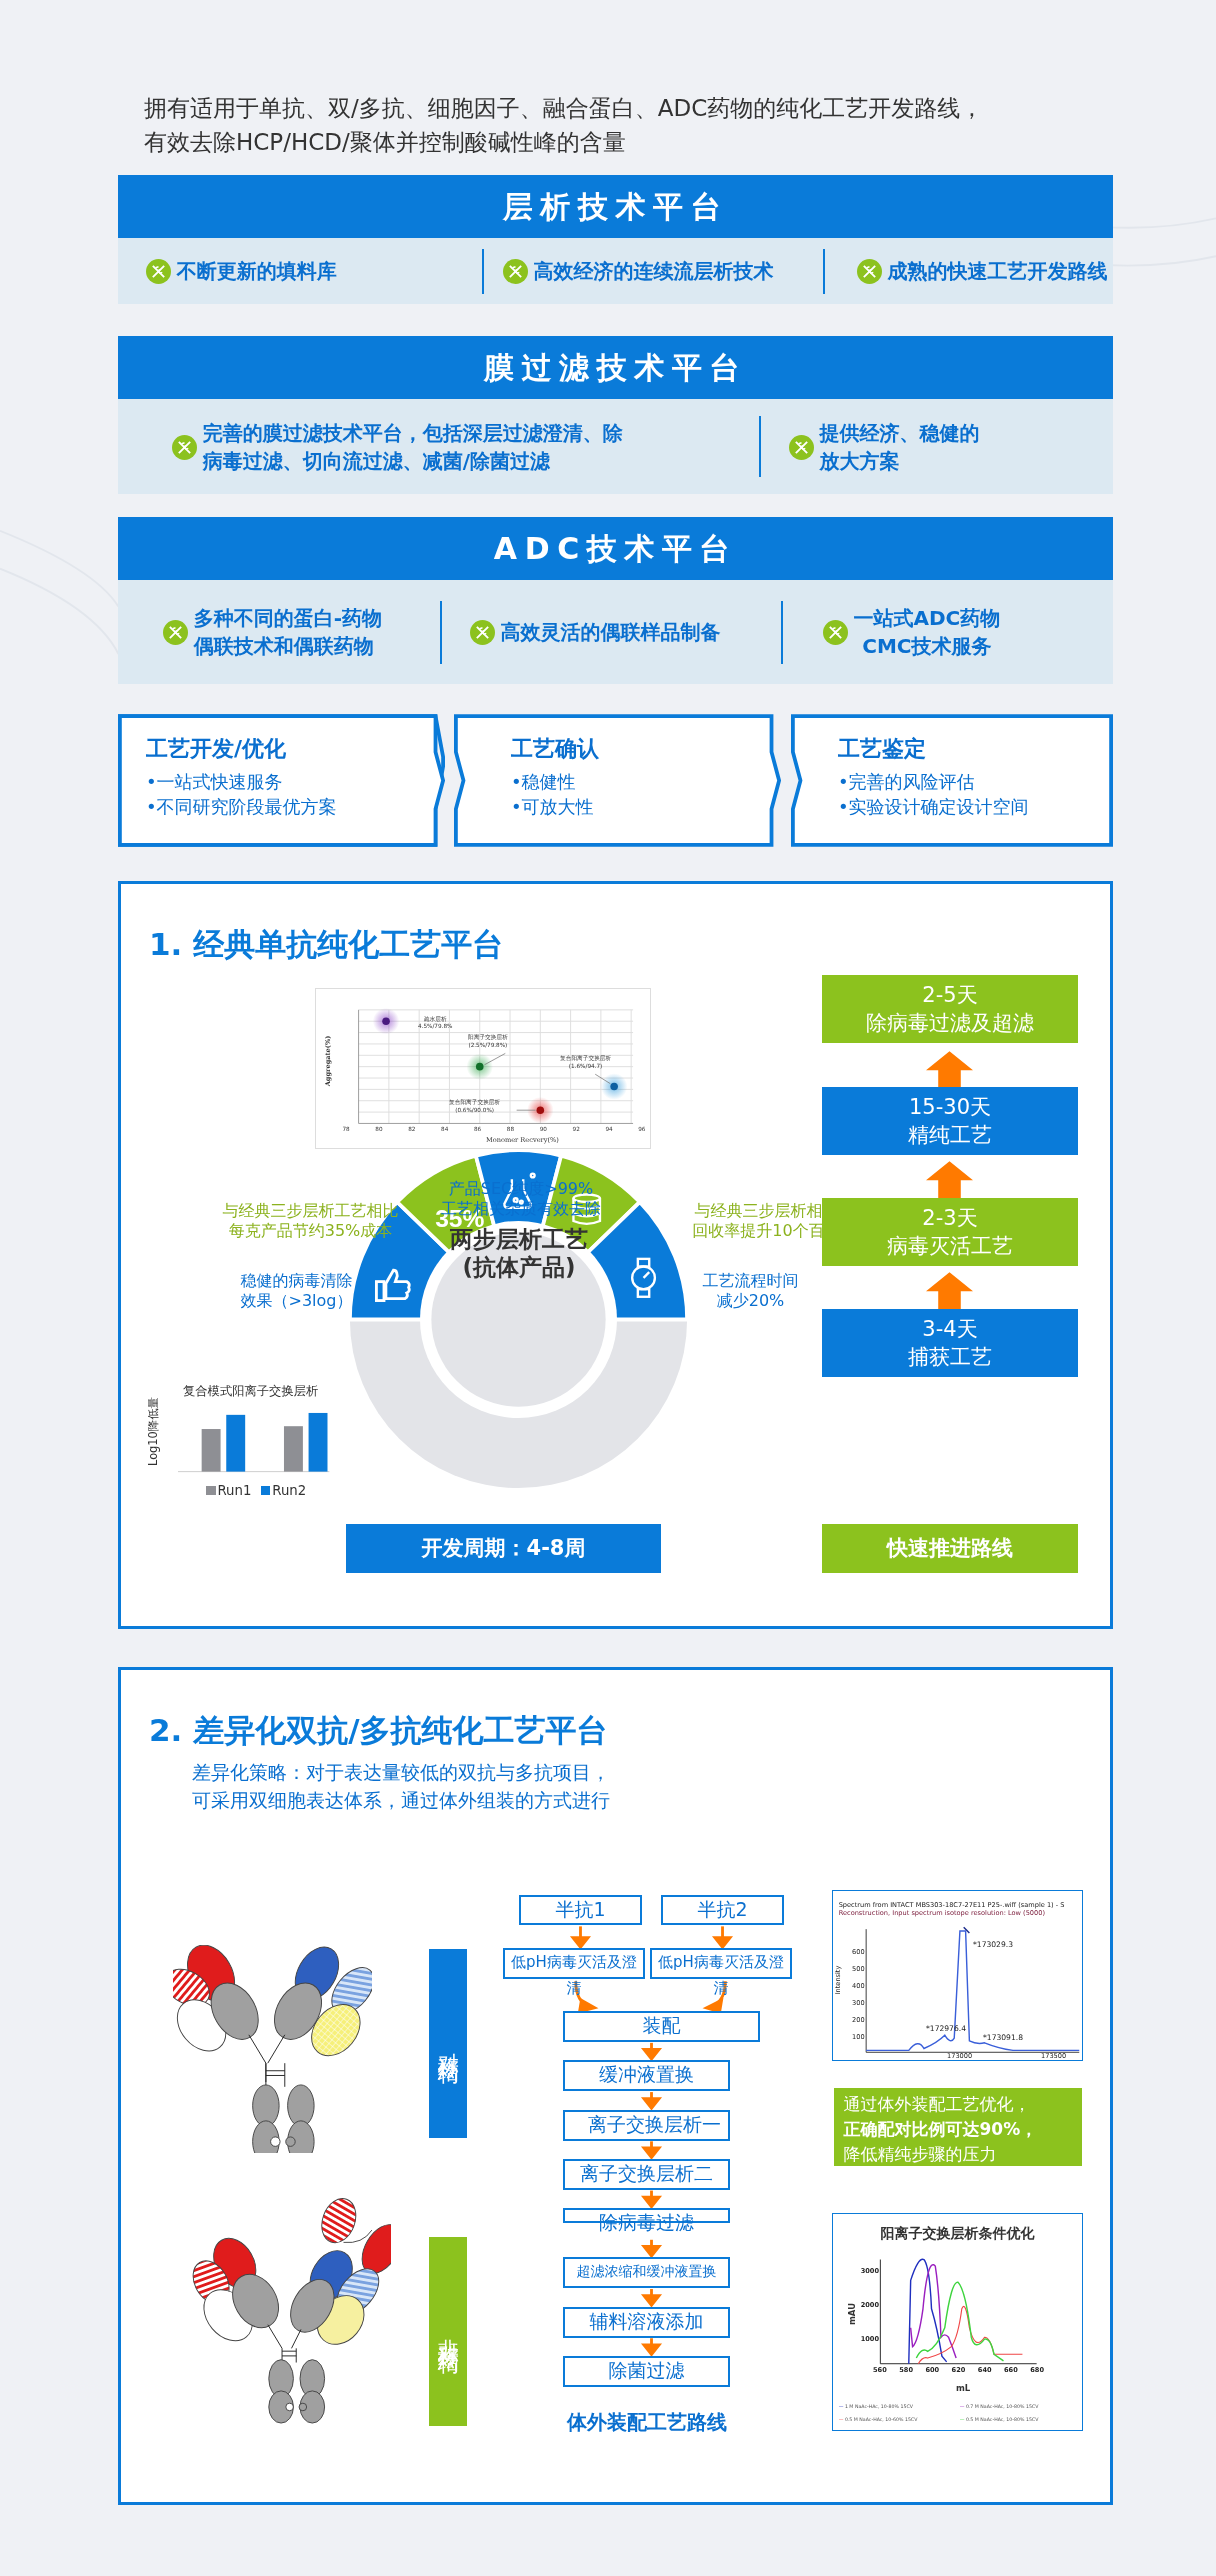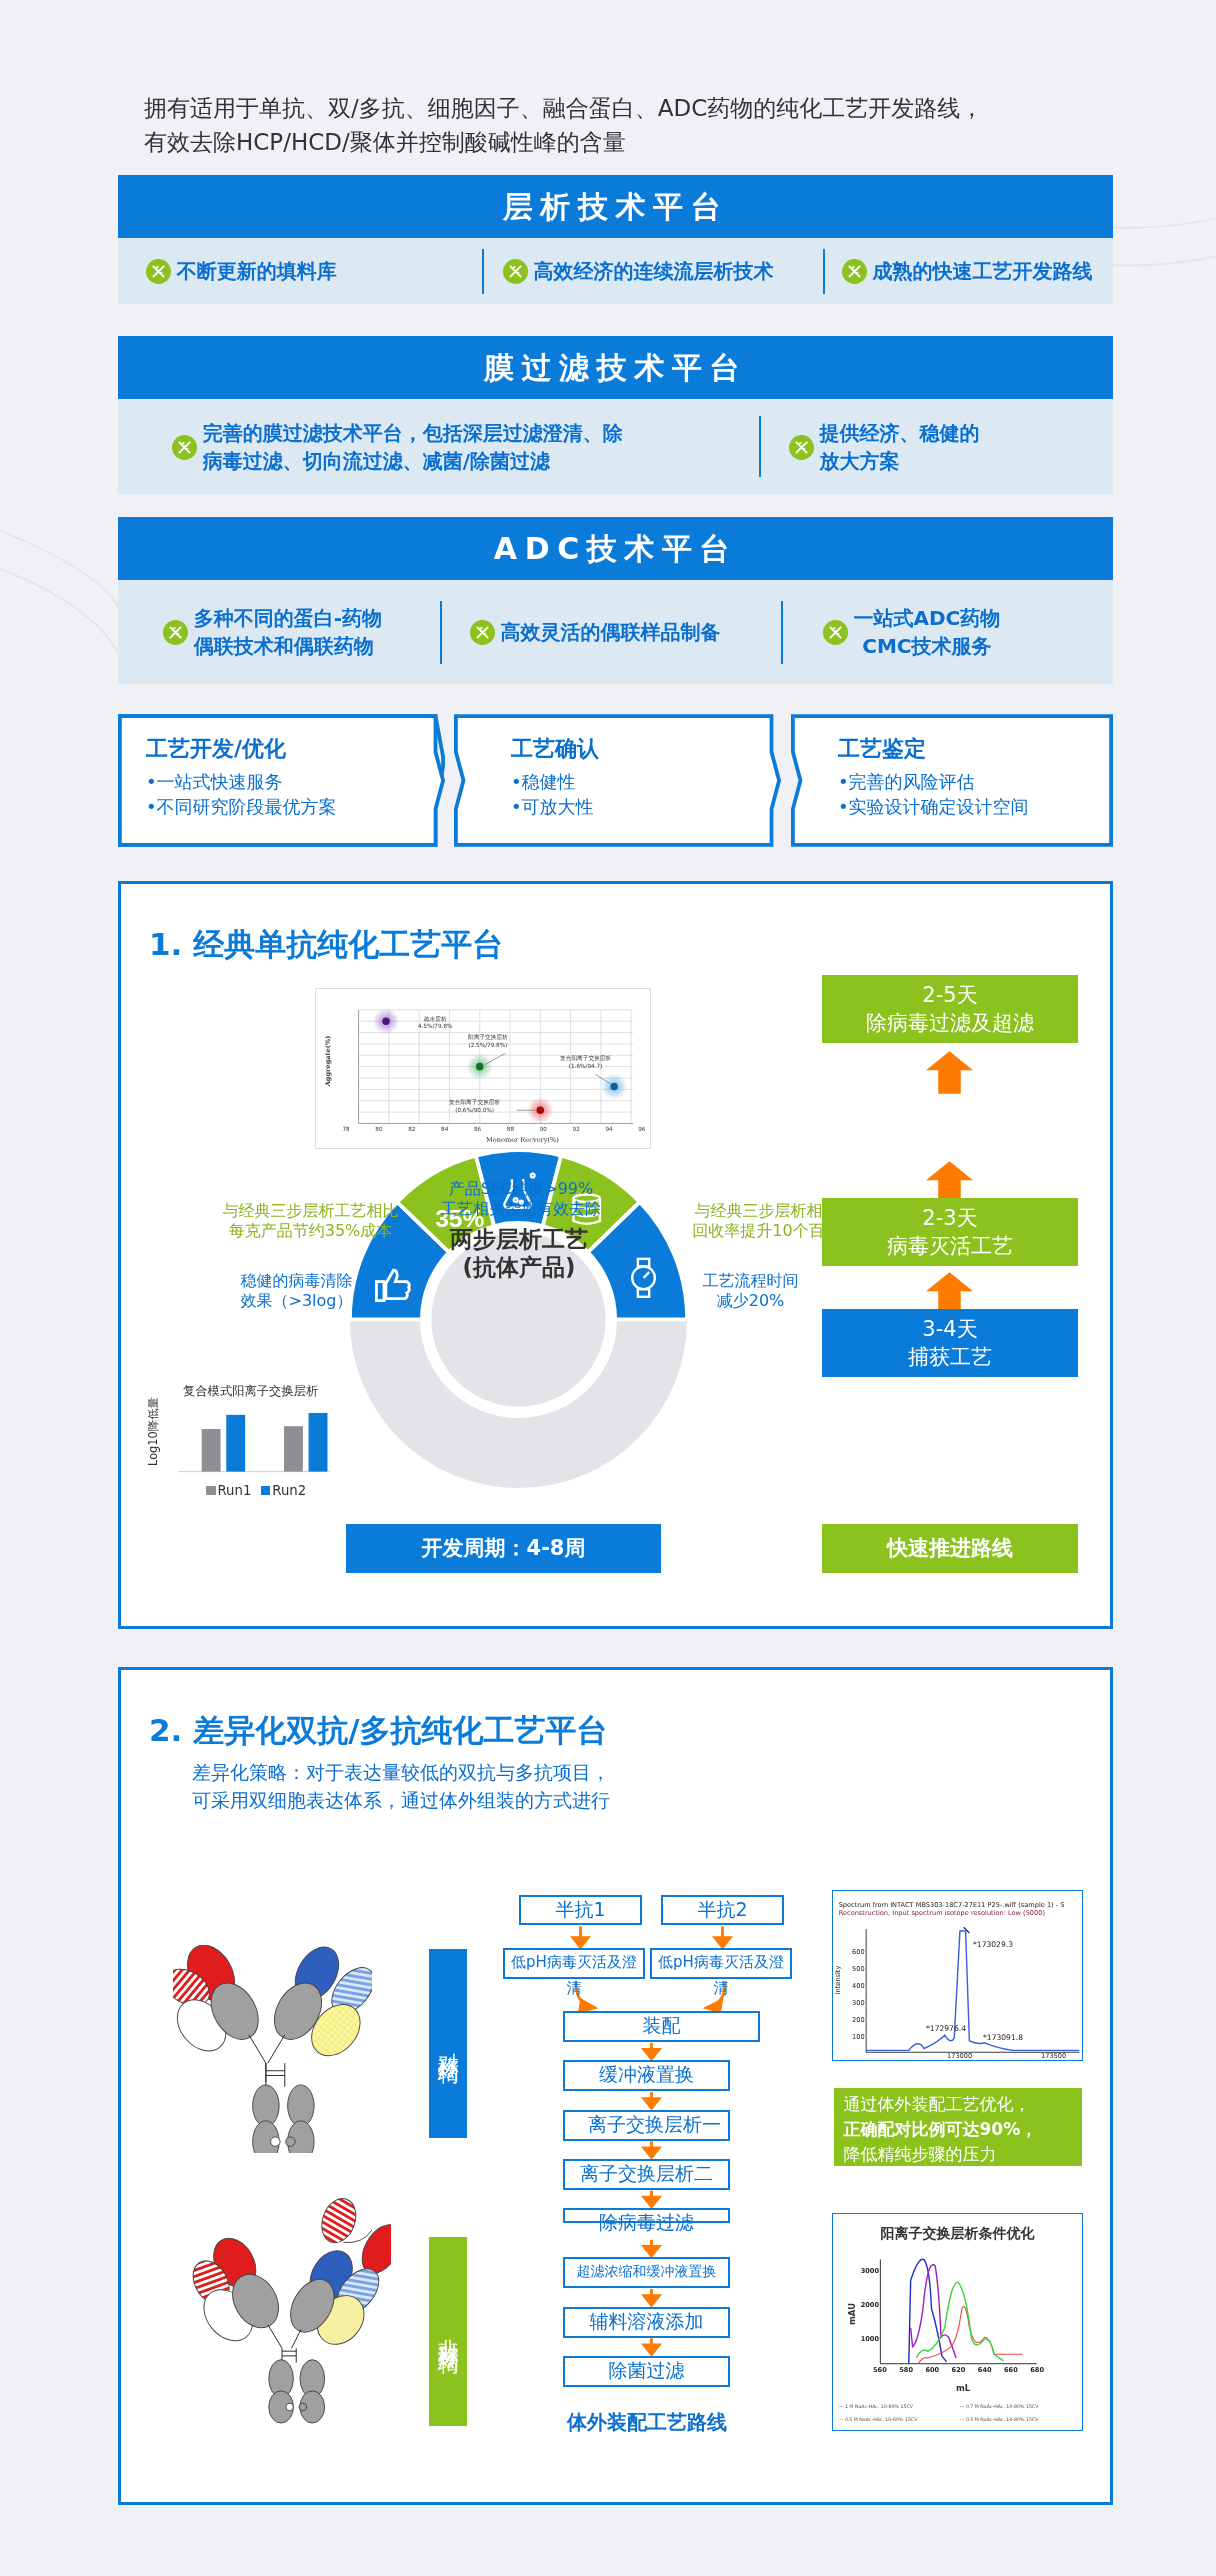--- a/index.html
+++ b/index.html
@@ -68,21 +68,21 @@
     <div class="feat" style="width:339px;padding-left:19px;">
       <span class="dna">
           <svg width="17" height="17" viewBox="0 0 18 18">
             <path d="M3 15 Q9 9 15 3 M3 3 Q9 9 15 15" stroke="#fff" stroke-width="2" fill="none"></path>
             <path d="M6 5 L9 4 M8 8 L11 7 M10 11 L13 10" stroke="#fff" stroke-width="1.5"></path>
           </svg>
         </span>
       <span>高效经济的连续流层析技术</span>
     </div>
     <div class="vdiv" style="height:45px;"></div>
-    <div class="feat" style="padding-left:17px;">
+    <div class="feat" style="padding-left:32px;">
       <span class="dna">
           <svg width="17" height="17" viewBox="0 0 18 18">
             <path d="M3 15 Q9 9 15 3 M3 3 Q9 9 15 15" stroke="#fff" stroke-width="2" fill="none"></path>
             <path d="M6 5 L9 4 M8 8 L11 7 M10 11 L13 10" stroke="#fff" stroke-width="1.5"></path>
           </svg>
         </span>
       <span>成熟的快速工艺开发路线</span>
     </div>
   </div>
 </div>
@@ -365,20 +365,24 @@
 
   <div style="position:absolute;left:225px;top:640px;width:315px;height:49px;line-height:49px;background:#0a7bd9;color:#fff;font-weight:bold;font-size:21px;text-align:center;">开发周期：4-8周</div>
 
   <div class="timeline-box tl-green" style="top:91px;height:68px;padding-top:5.7px;">
     <div>2-5天</div>
     <div>除病毒过滤及超滤</div>
   </div>
   <svg class="uparrow" style="top:167px;" viewBox="0 0 50 45">
       <path d="M25 0 L50 20 H37 V45 H13 V20 H0 Z" fill="#ff7a00"></path>
     </svg>
+  <div class="timeline-box tl-blue" style="top:203px;height:68px;padding-top:5.7px;">
+    <div>15-30天</div>
+    <div>精纯工艺</div>
+  </div>
   <svg class="uparrow" style="top:277px;" viewBox="0 0 50 45">
       <path d="M25 0 L50 20 H37 V45 H13 V20 H0 Z" fill="#ff7a00"></path>
     </svg>
   <div class="timeline-box tl-green" style="top:314px;height:68px;padding-top:5.7px;">
     <div>2-3天</div>
     <div>病毒灭活工艺</div>
   </div>
   <svg class="uparrow" style="top:388px;" viewBox="0 0 50 45">
       <path d="M25 0 L50 20 H37 V45 H13 V20 H0 Z" fill="#ff7a00"></path>
     </svg>

